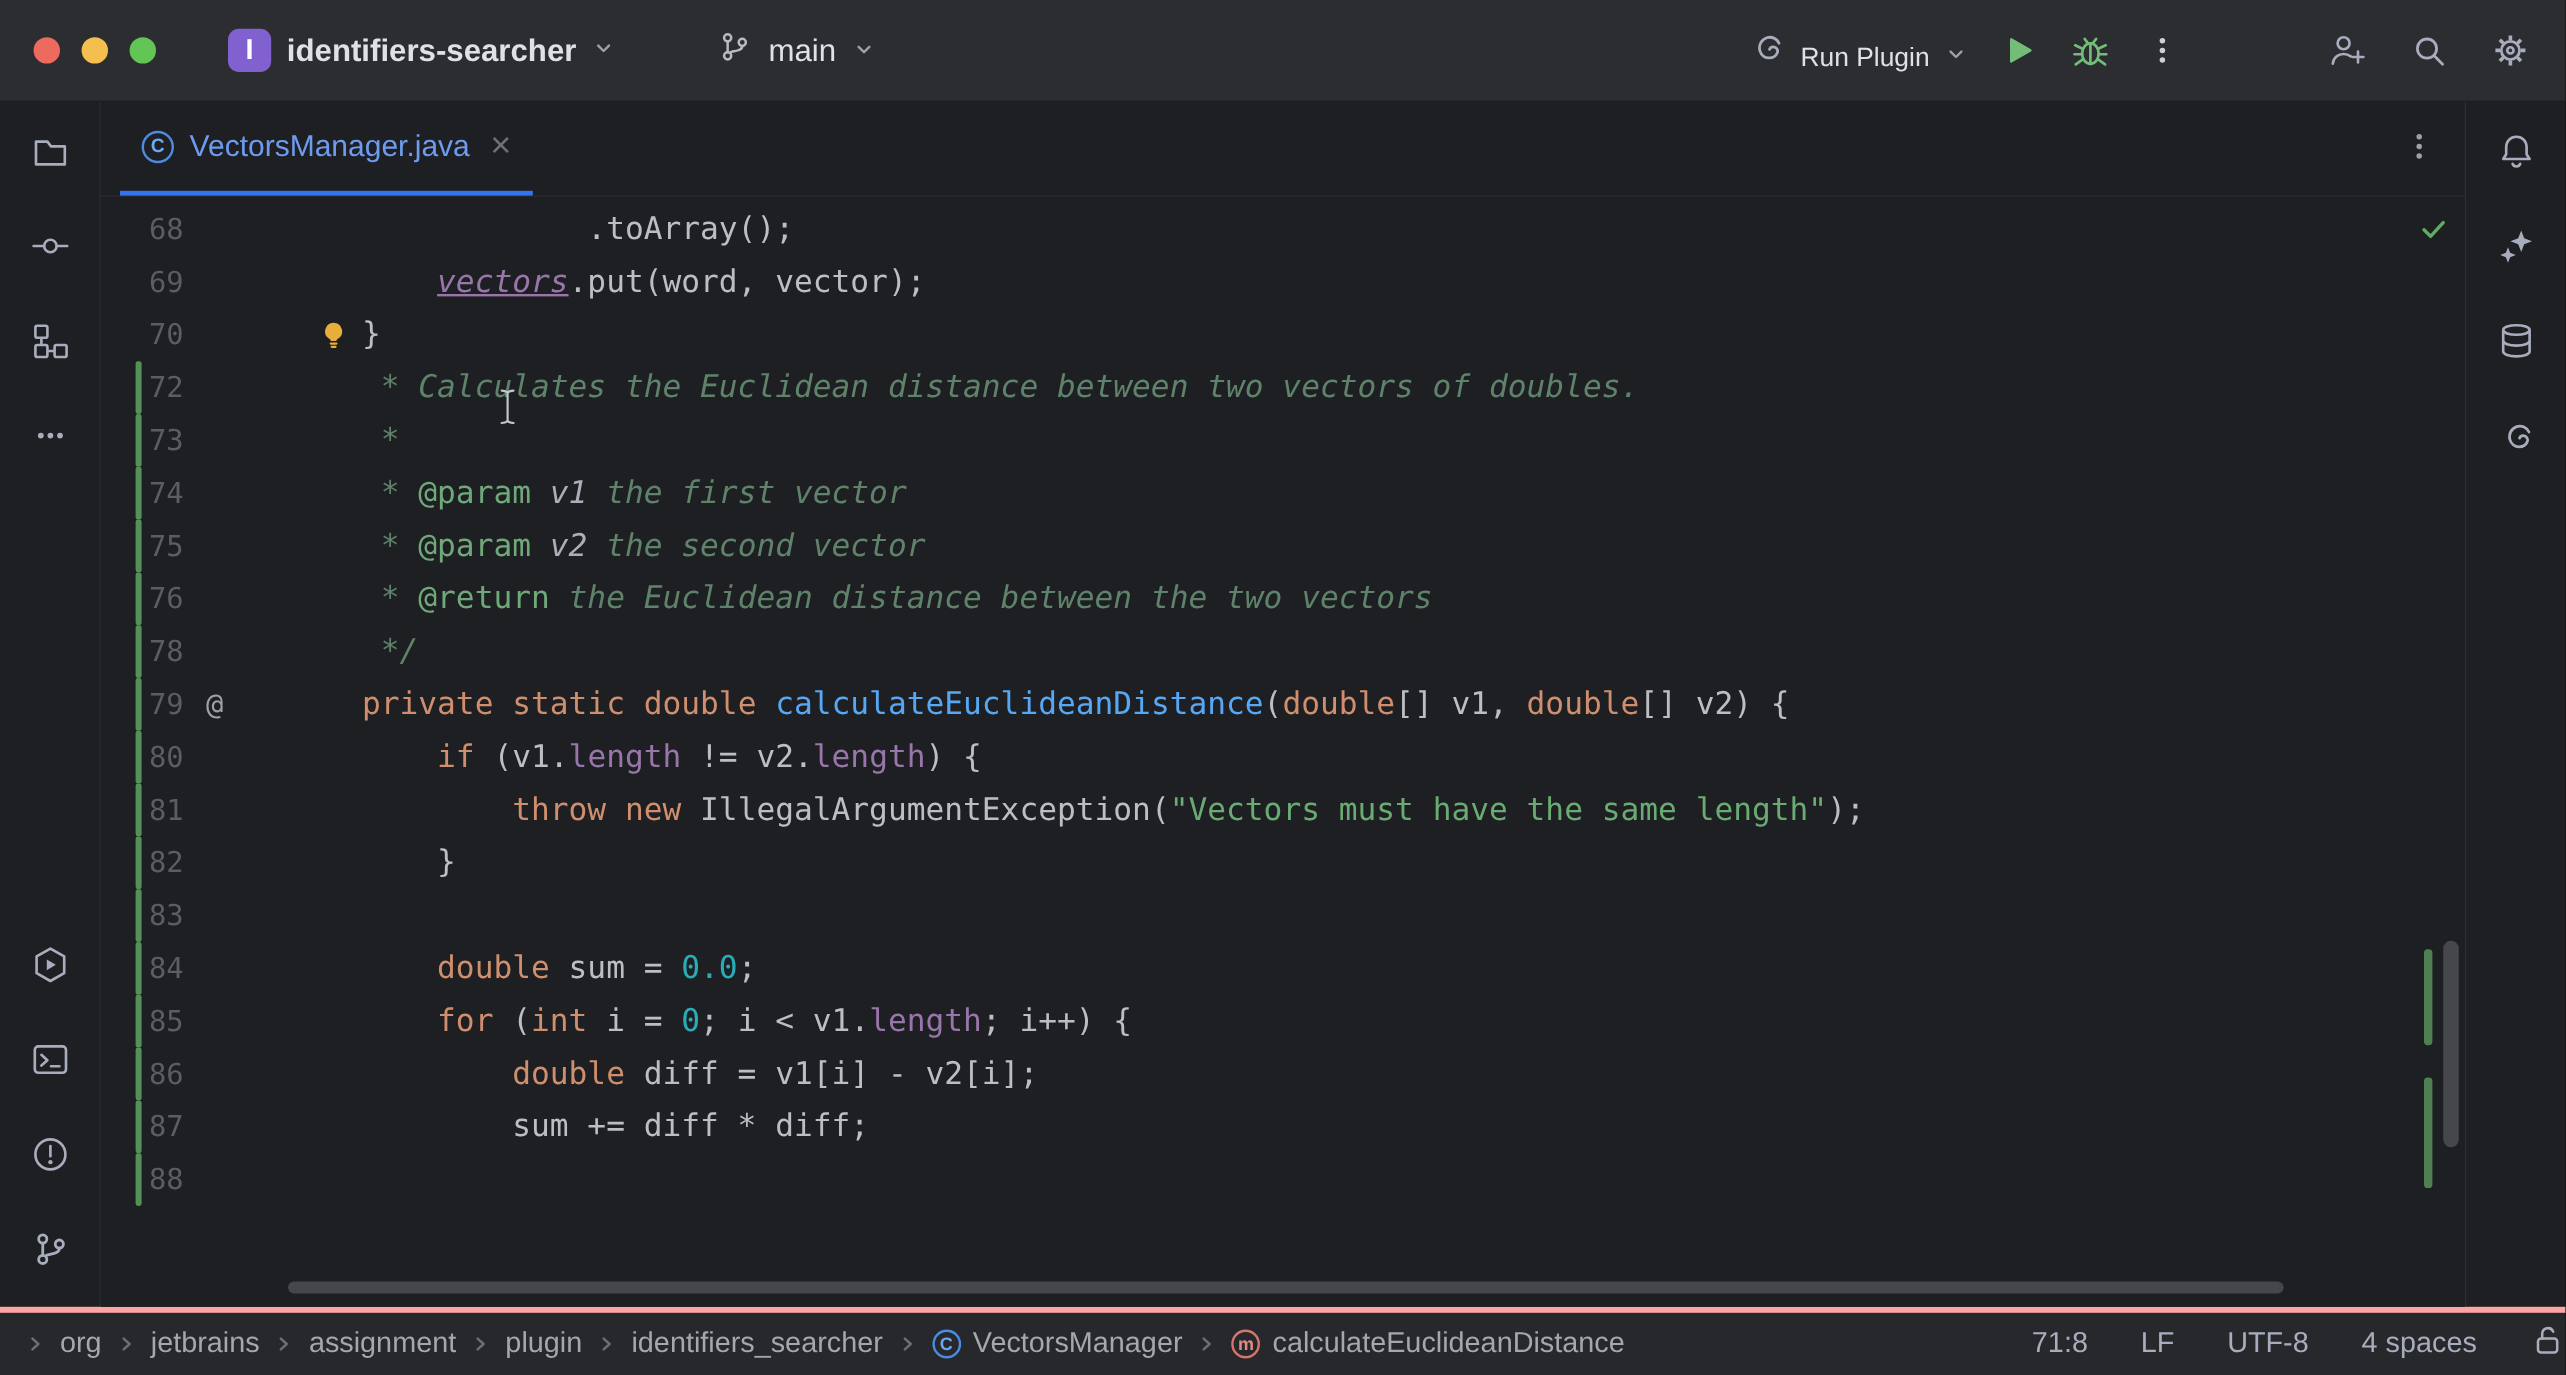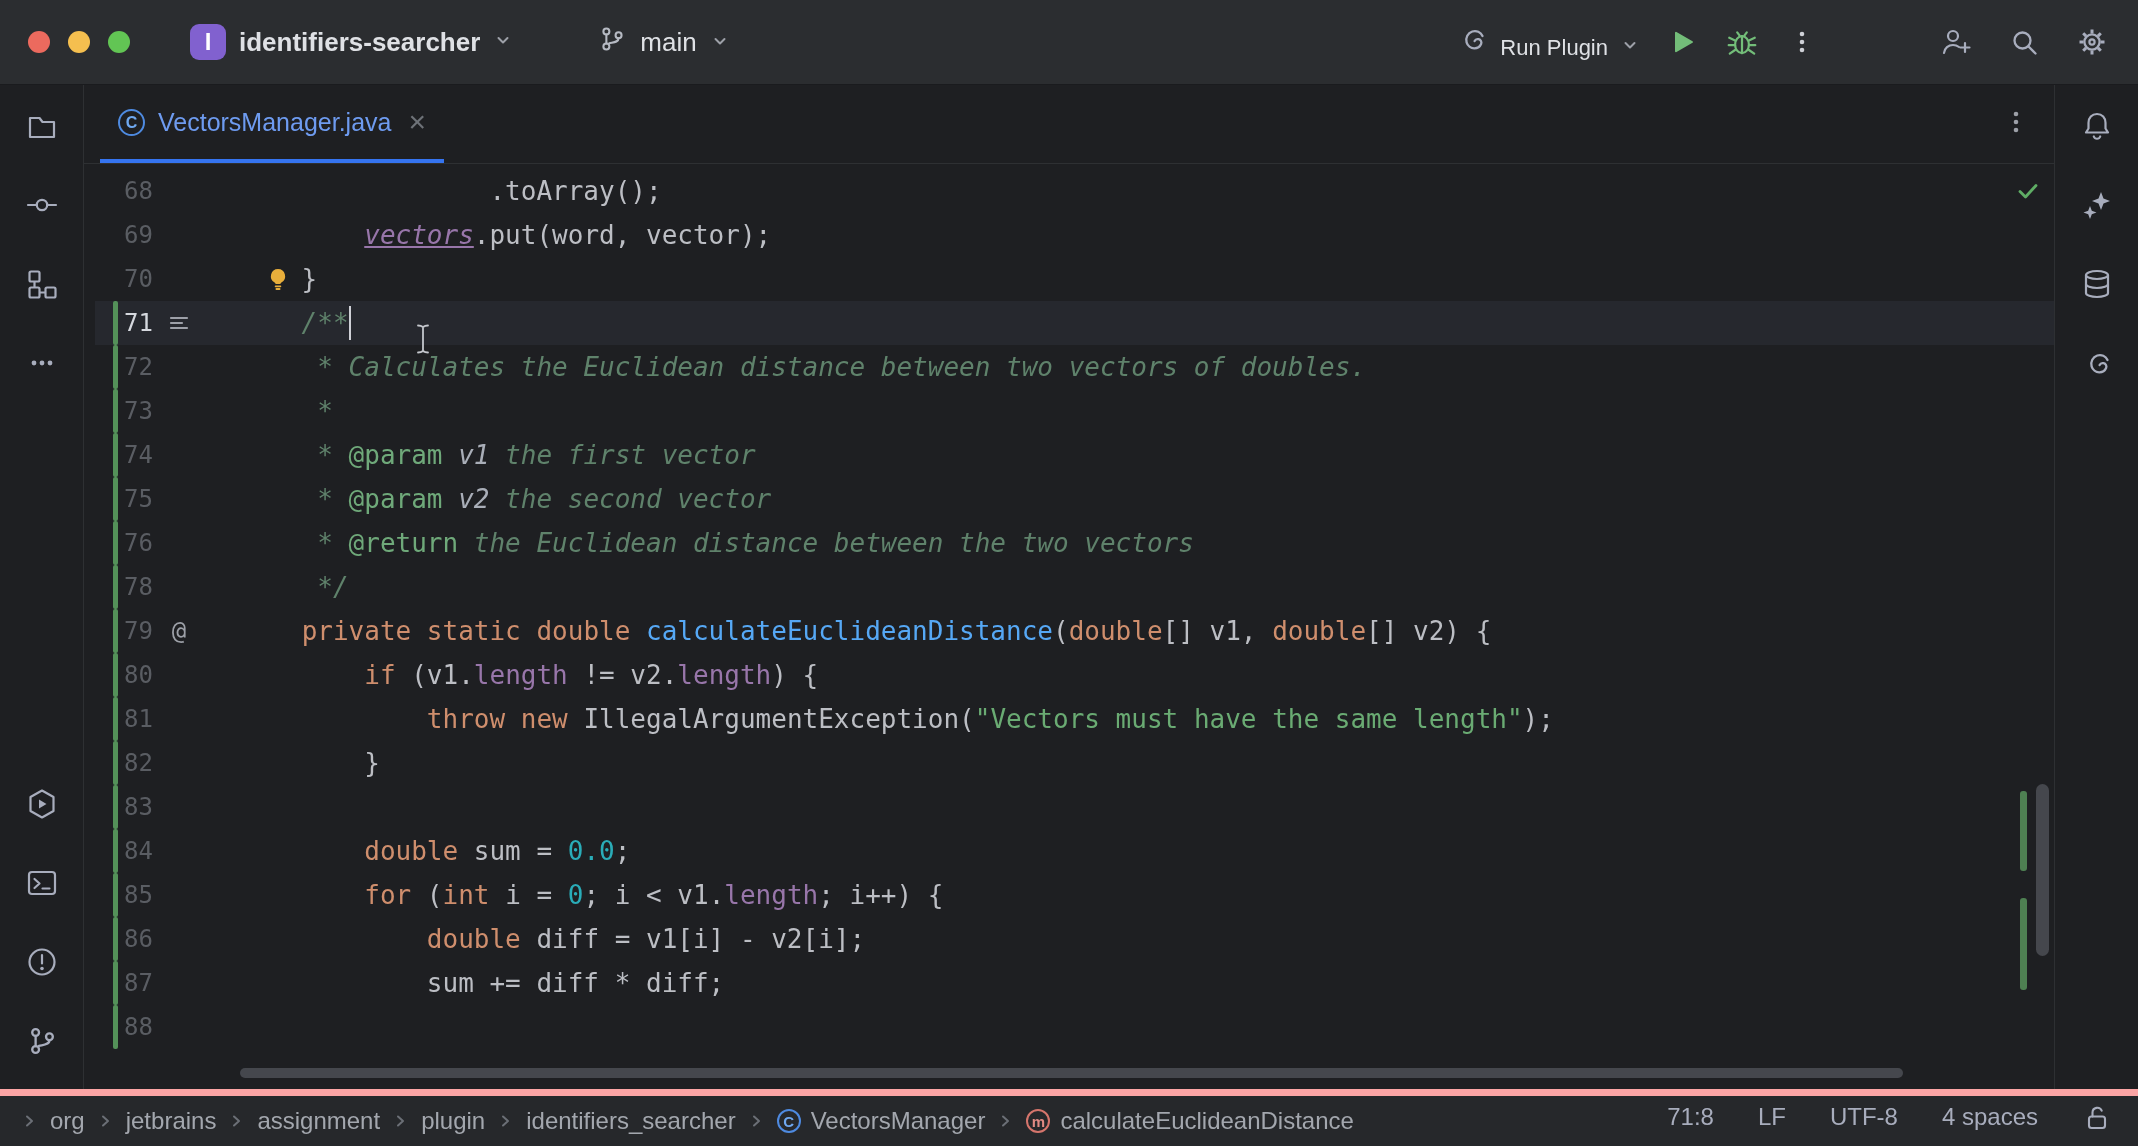--- a/index.html
+++ b/index.html
@@ -67,29 +67,29 @@
 
   .inspect-check { position:absolute; top:13px; right:12px; }
   .vscroll { position:absolute; right:5px; top:620px; width:13px; height:172px; background:#45474D; border-radius:7px; }
   .mark { position:absolute; right:27px; width:7px; background:#4E8052; border-radius:3px; }
   .mark.m1 { top:627px; height:80px; }
   .mark.m2 { top:734px; height:92px; }
   .hscroll { position:absolute; left:156px; bottom:11px; width:1663px; height:10px; background:#45474D; border-radius:5px; }
   .mouse-ibeam { position:absolute; left:328px; top:158px; }
 
   
-  .statusbar { height:57px; flex:none; display:flex; align-items:center; background:#26282B; border-top:7px solid #fca5a5; font-size:24px; color:#A1A5AD; }
+  .statusbar { height:57px; flex:none; display:flex; align-items:center; background:#26282B; border-top:5px solid #fca5a5; font-size:24px; color:#A1A5AD; }
   .breadcrumbs { display:flex; align-items:center; gap:15px; padding-left:24px; min-width:0; }
   .crumb { color:#A3A7AE; white-space:nowrap; }
   .crumb-sep { display:flex; align-items:center; }
   .crumb-obj { display:flex; align-items:center; gap:10px; white-space:nowrap; }
   .mini-icon { width:24px; height:24px; border-radius:50%; display:inline-flex; align-items:center; justify-content:center; font:600 15px "Liberation Sans",sans-serif; flex:none; }
   .mini-icon.cls { border:2px solid #4E8AE0; color:#6FA8F0; }
   .mini-icon.mth { border:2px solid #D5756C; color:#E08B84; }
-  .status-right { margin-left:auto; display:flex; align-items:flex-start; gap:44px; padding-right:26px; color:#A8ADBD; }
+  .status-right { margin-left:auto; display:flex; align-items:center; gap:44px; color:#A8ADBD; }
   .status-item { white-space:nowrap; }
 </style>
 </head>
 <body>
 
 <div class="window">
 
   <header class="titlebar">
     <div class="traffic">
       <span class="tl red"></span>
@@ -259,31 +259,20 @@
             <div class="code-line">
               <span class="ln-change"></span>
               <span class="ln-num">70</span>
               <span class="ln-icon"></span>
               <span class="code-text"><span class="tok-plain">    }</span></span>
               <span class="bulb-abs"><svg width="26" height="26" viewBox="0 0 26 26">
                   <path d="M13 3a7.2 7.2 0 0 0-3.4 13.5c.6.35 1 .95 1 1.6h4.8c0-.65.4-1.25 1-1.6A7.2 7.2 0 0 0 13 3z" fill="#E8AE3B"></path>
                   <path d="M10.6 20.3h4.8M11.4 23h3.2" stroke="#E8AE3B" stroke-width="1.8" stroke-linecap="round"></path>
                 </svg></span>
             </div>
-            <div class="code-line current">
-              <span class="ln-change changed"></span>
-              <span class="ln-num">71</span>
-              <span class="ln-icon">
-                <svg width="24" height="24" viewBox="0 0 24 24" fill="none">
-                  <path d="M4 7h16M4 12h11M4 17h16" stroke="#9DA0A8" stroke-width="2.2" stroke-linecap="round"></path>
-                </svg>
-              </span>
-              <span class="code-text"><span class="tok-doc">    /**</span></span>
-              <span class="caret" style="left: 253.55px;"></span>
-            </div>
             <div class="code-line">
               <span class="ln-change changed"></span>
               <span class="ln-num">72</span>
               <span class="ln-icon"></span>
               <span class="code-text"><span class="tok-doc">     * Calculates the Euclidean distance between two vectors of doubles.</span></span>
             </div>
             <div class="code-line">
               <span class="ln-change changed"></span>
               <span class="ln-num">73</span>
               <span class="ln-icon"></span>

